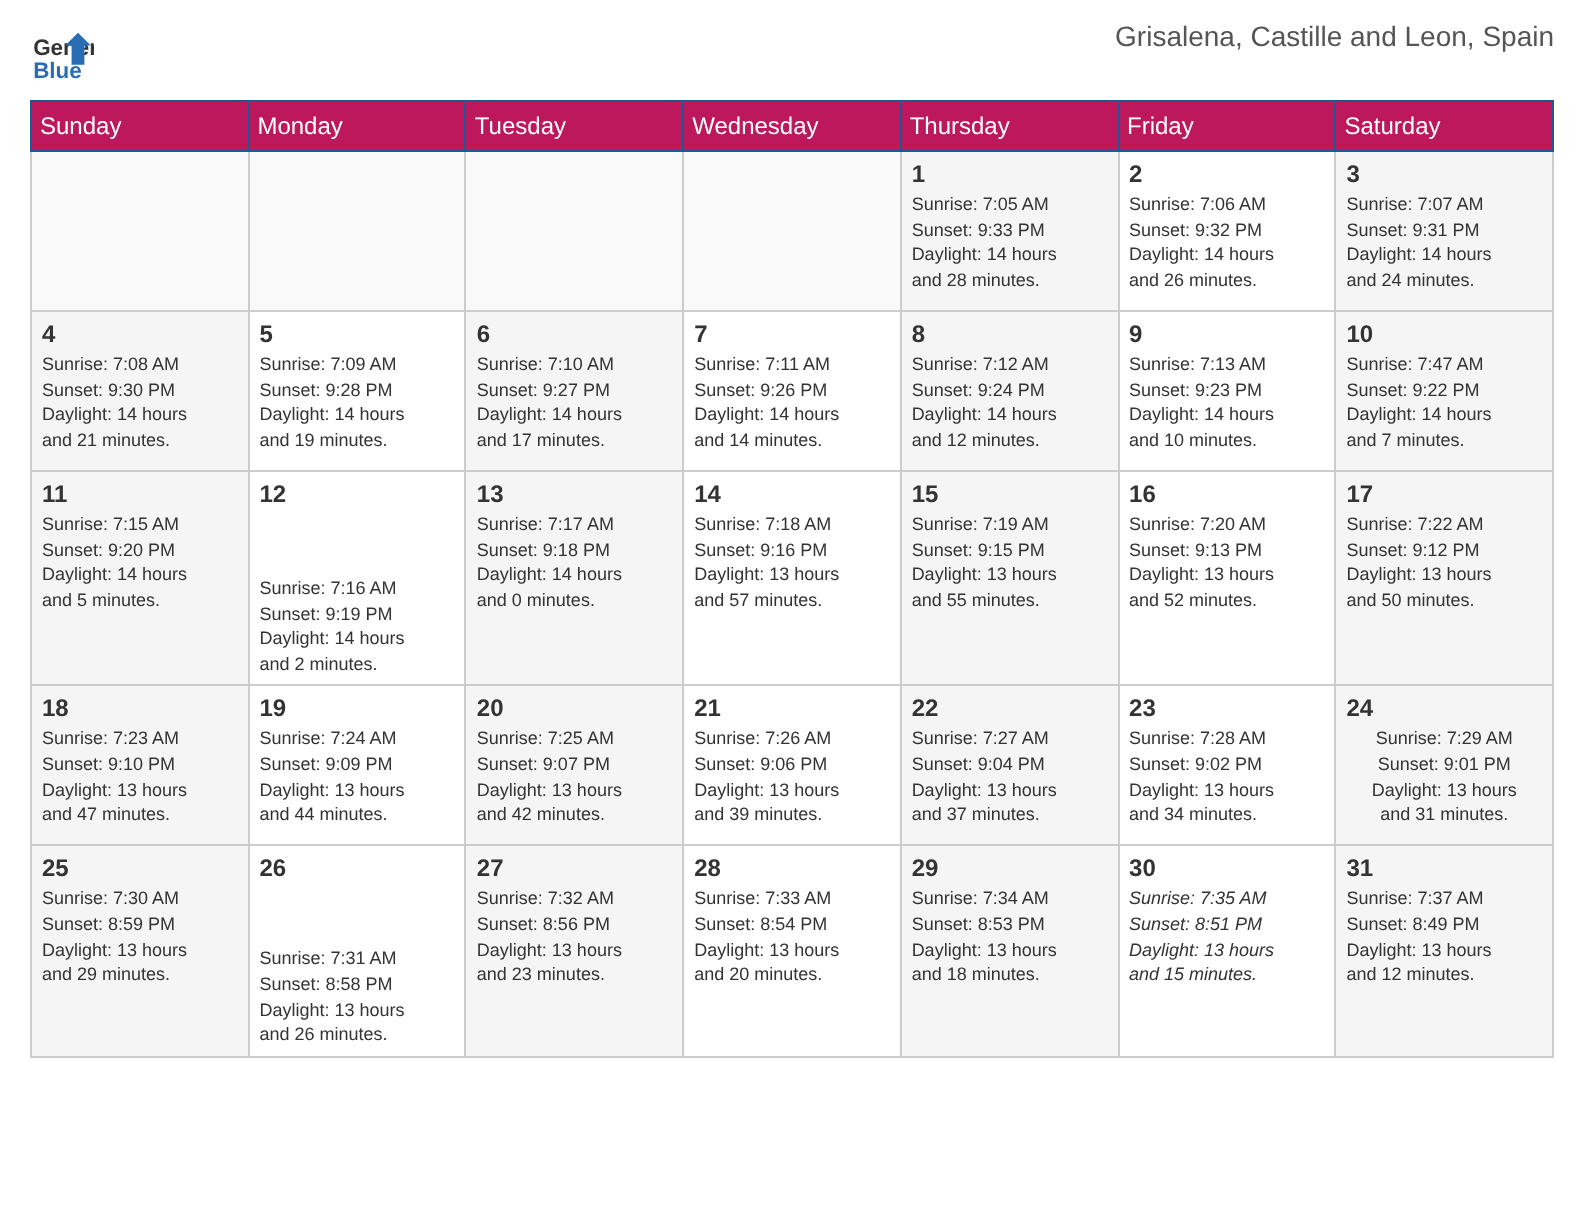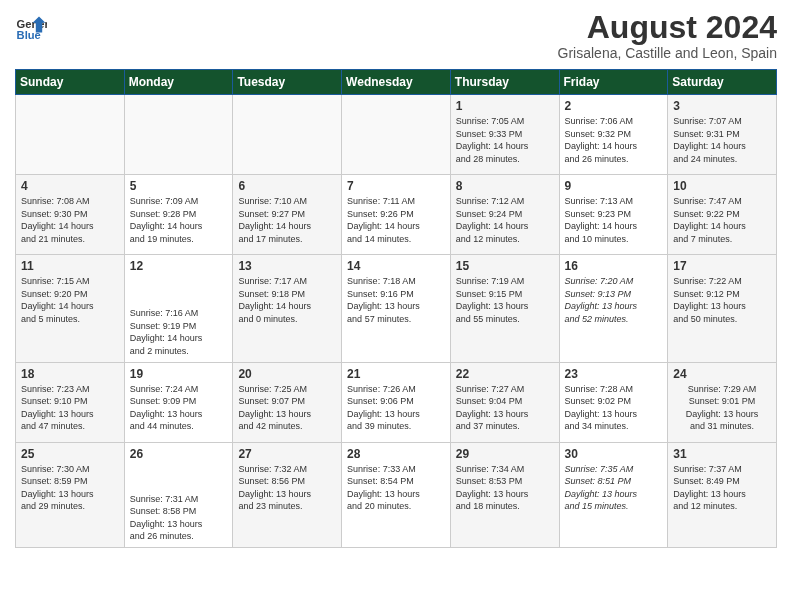--- a/index.html
+++ b/index.html
@@ -37,24 +37,24 @@
     .location {
       font-size: 14px;
       color: #555;
     }
     .calendar-table {
       width: 100%;
       border-collapse: collapse;
       border: 1px solid #ccc;
     }
     .calendar-table th {
-      background-color: #14532d;
+      background-color: #be185d;
       color: #fff;
       font-size: 12px;
-      font-weight: bold;
+      font-weight: normal;
       padding: 5px 4px;
       text-align: left;
       border: 1px solid #1a5a9a;
     }
     .calendar-table td {
       width: calc(100% / 7);
       vertical-align: top;
       padding: 4px 5px;
       border: 1px solid #ccc;
       font-size: 9.5px;
@@ -92,21 +92,20 @@
 
 <div class="header-section">
   <div class="logo">
     <svg class="logo-icon" viewBox="0 0 40 40">
       <text x="2" y="22" font-size="14" font-weight="bold" fill="#333">General</text>
       <text x="2" y="36" font-size="14" font-weight="bold" fill="#2a6db5">Blue</text>
       <polygon points="30,8 38,16 34,16 34,28 26,28 26,16 22,16" fill="#2a6db5"></polygon>
     </svg>
   </div>
   <div class="title-area">
-    <div class="month-year">August 2024</div>
     <div class="location">Grisalena, Castille and Leon, Spain</div>
   </div>
 </div>
 
 <table class="calendar-table">
   <thead>
     <tr>
       <th>Sunday</th>
       <th>Monday</th>
       <th>Tuesday</th>
@@ -226,21 +225,21 @@
         </td>
         <td>
           <span class="day-number">15</span>
           <div class="day-info" style="white-space: pre-line;">Sunrise: 7:19 AM
 Sunset: 9:15 PM
 Daylight: 13 hours
 and 55 minutes.</div>
         </td>
         <td>
           <span class="day-number">16</span>
-          <div class="day-info" style="white-space: pre-line; font-style: italic;">Sunrise: 7:20 AM
+          <div class="day-info" style="white-space: pre-line;">Sunrise: 7:20 AM
 Sunset: 9:13 PM
 Daylight: 13 hours
 and 52 minutes.</div>
         </td>
         <td>
           <span class="day-number">17</span>
           <div class="day-info" style="white-space: pre-line;">Sunrise: 7:22 AM
 Sunset: 9:12 PM
 Daylight: 13 hours
 and 50 minutes.</div>

